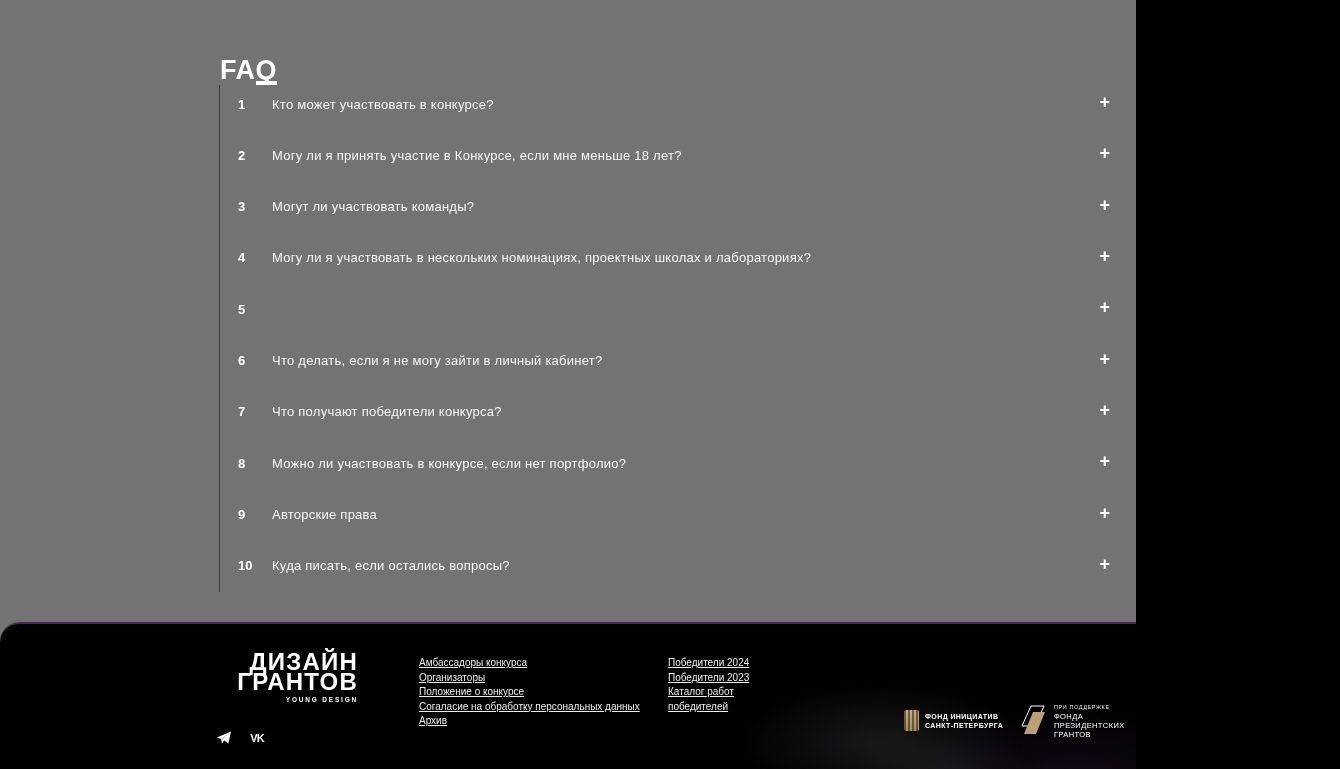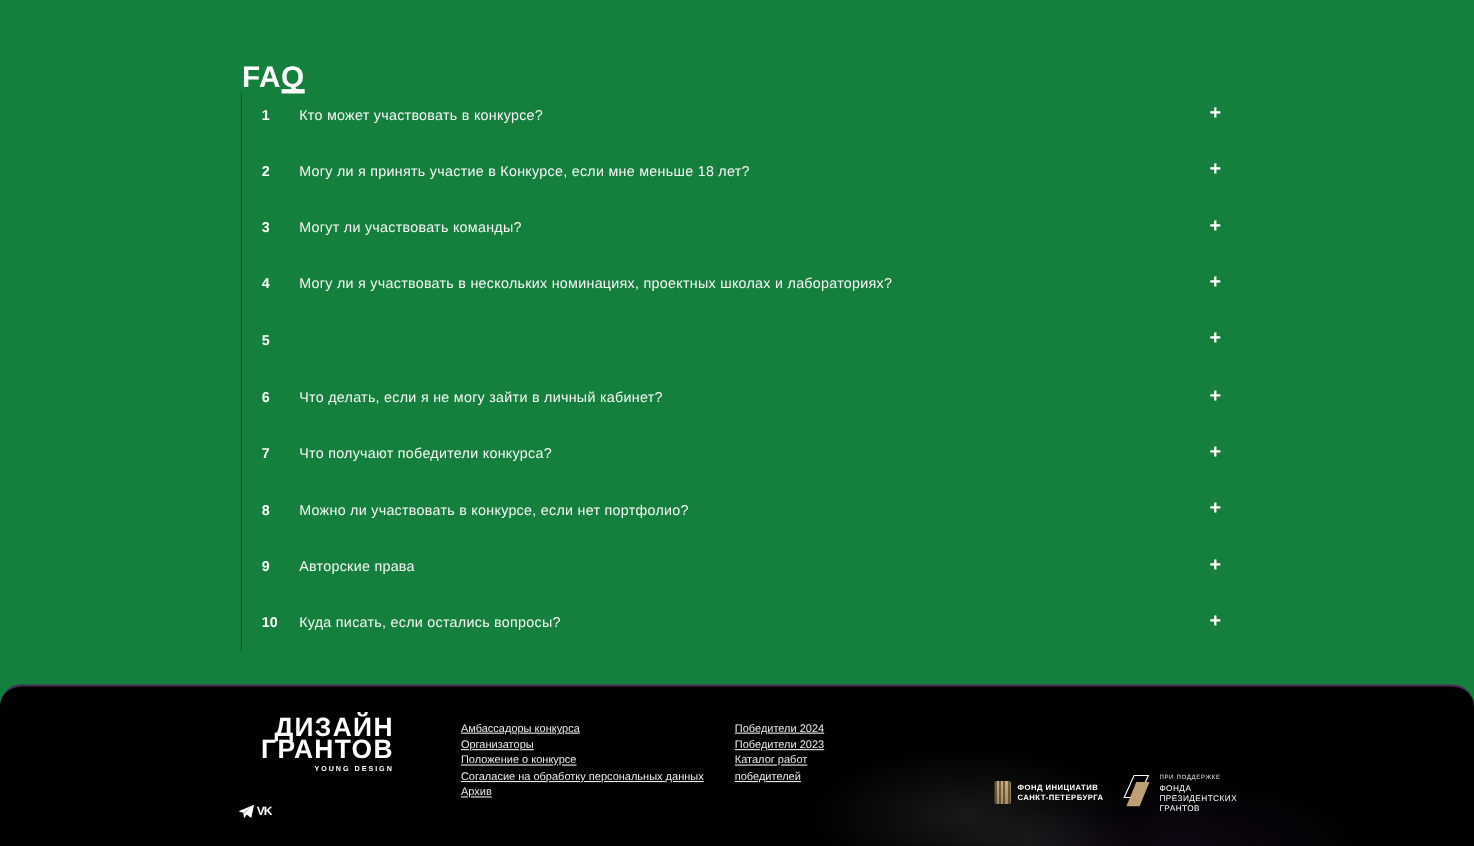--- a/index.html
+++ b/index.html
@@ -1,17 +1,17 @@
 <!DOCTYPE html>
 <html><head>
 <meta charset="utf-8">
 <style>
   html,body{margin:0;padding:0;background:#000;}
   .screen{
-    position:relative;width:1340px;height:769px;background:#15803d;overflow:hidden;
+    position:relative;width:1136px;height:769px;background:#737373;overflow:hidden;
     font-family:"Liberation Sans",sans-serif;color:#f5f5f5;
   }
   
   .faq-title{
     position:absolute;left:220px;top:38px;
     font-size:27px;font-weight:900;letter-spacing:.5px;color:#fff;line-height:28px;
   }
   .faq-title .q{display:inline-block;border-bottom:4px solid #fff;line-height:22px;}
   .faq-list{
     position:absolute;left:219px;top:85px;width:893px;height:507px;
@@ -39,21 +39,21 @@
     background:
       radial-gradient(200px 85px at 880px 118px, rgba(185,175,195,.13), transparent 70%),
       radial-gradient(240px 95px at 1075px 150px, rgba(130,70,170,.11), transparent 70%),
       radial-gradient(130px 55px at 945px 150px, rgba(255,255,255,.06), transparent 70%),
       #010101;
     overflow:hidden;
   }
   .brand{position:absolute;left:216px;top:28px;width:142px;text-align:right;color:#fff;}
   .brand-line{font-size:24px;font-weight:900;letter-spacing:1.2px;line-height:20px;white-space:nowrap;}
   .brand-sub{font-size:6.5px;font-weight:700;letter-spacing:1.8px;margin-top:4px;}
-  .socials{position:absolute;left:216px;top:106px;display:flex;align-items:center;}
+  .socials{position:absolute;left:216px;top:106px;display:flex;gap:17px;align-items:center;}
   .social-btn{width:16px;height:16px;display:flex;align-items:center;justify-content:center;cursor:pointer;}
   .vk-glyph{font-size:11px;font-weight:900;letter-spacing:-1px;color:#fff;font-family:"Liberation Sans",sans-serif;}
   .footer-nav{position:absolute;top:32px;font-size:10px;line-height:14.6px;}
   .nav-primary{left:419px;width:240px;}
   .nav-secondary{left:668px;width:84px;}
   .footer-nav a{color:#ececec;text-decoration:underline;display:block;cursor:pointer;}
   .partner{position:absolute;display:flex;align-items:center;color:#fff;}
   .partner-spb{left:904px;top:86px;gap:6px;}
   .emblem{
     width:15px;height:21px;flex:none;border-radius:2px;

